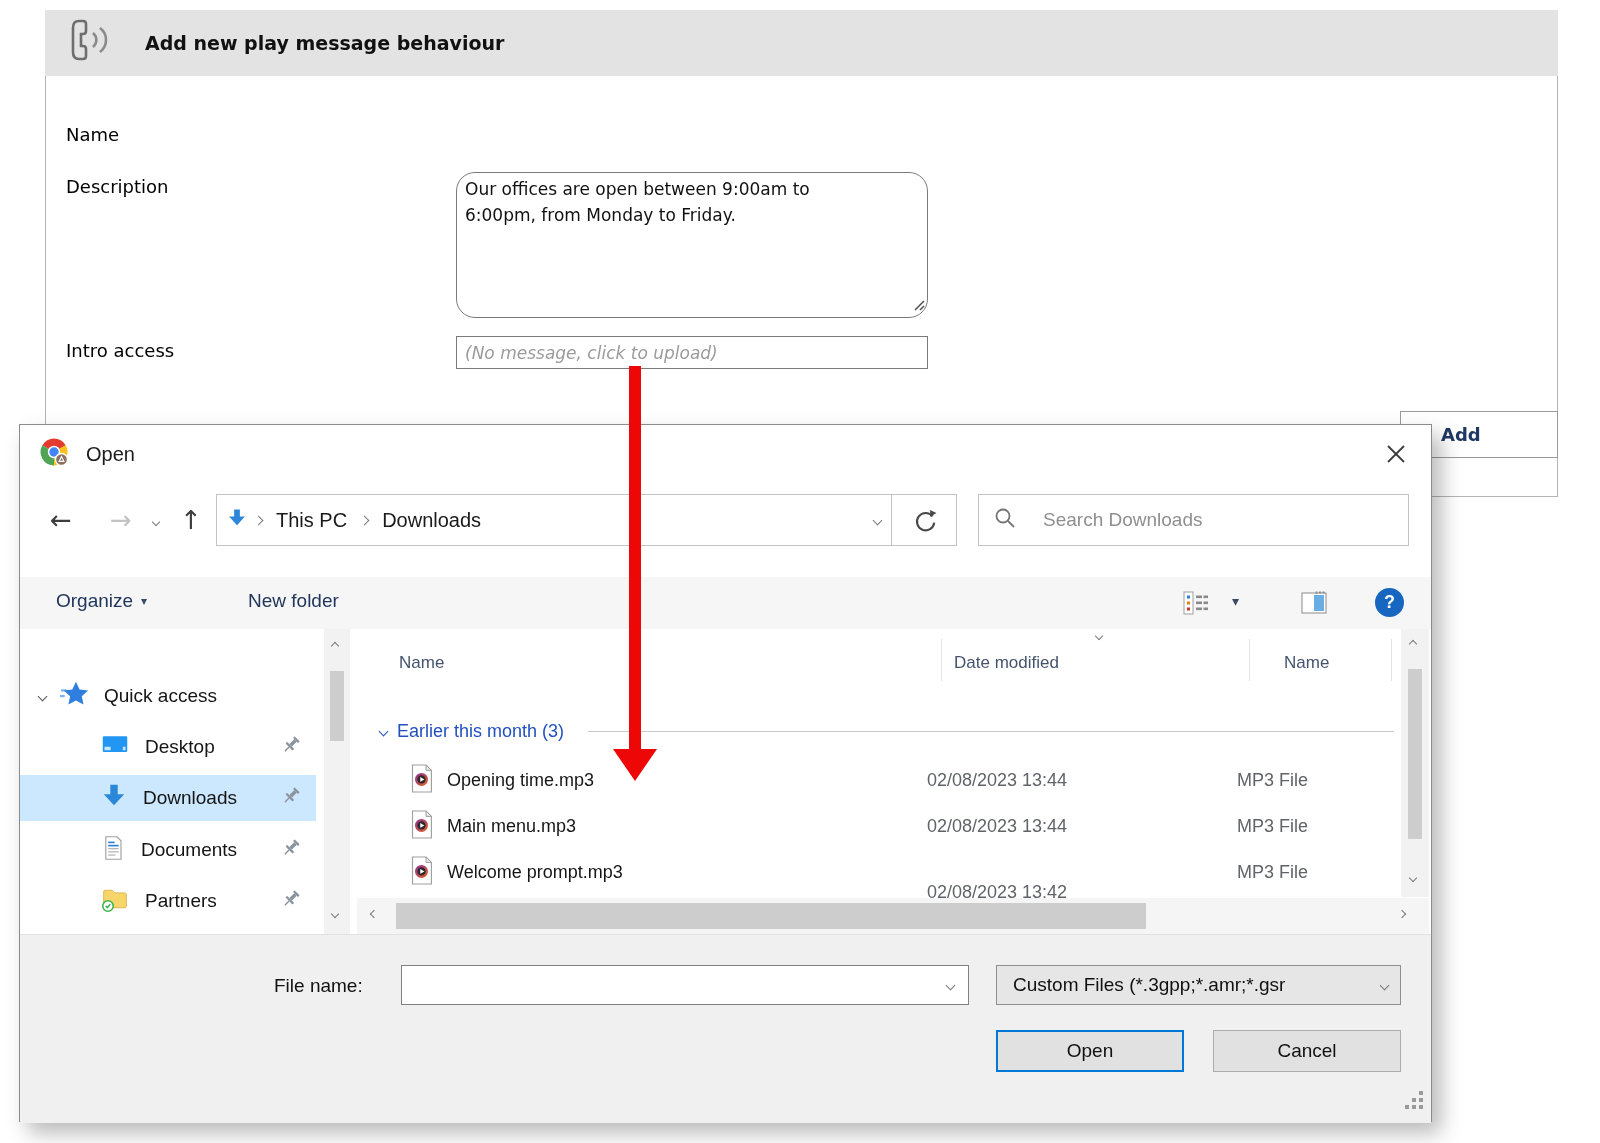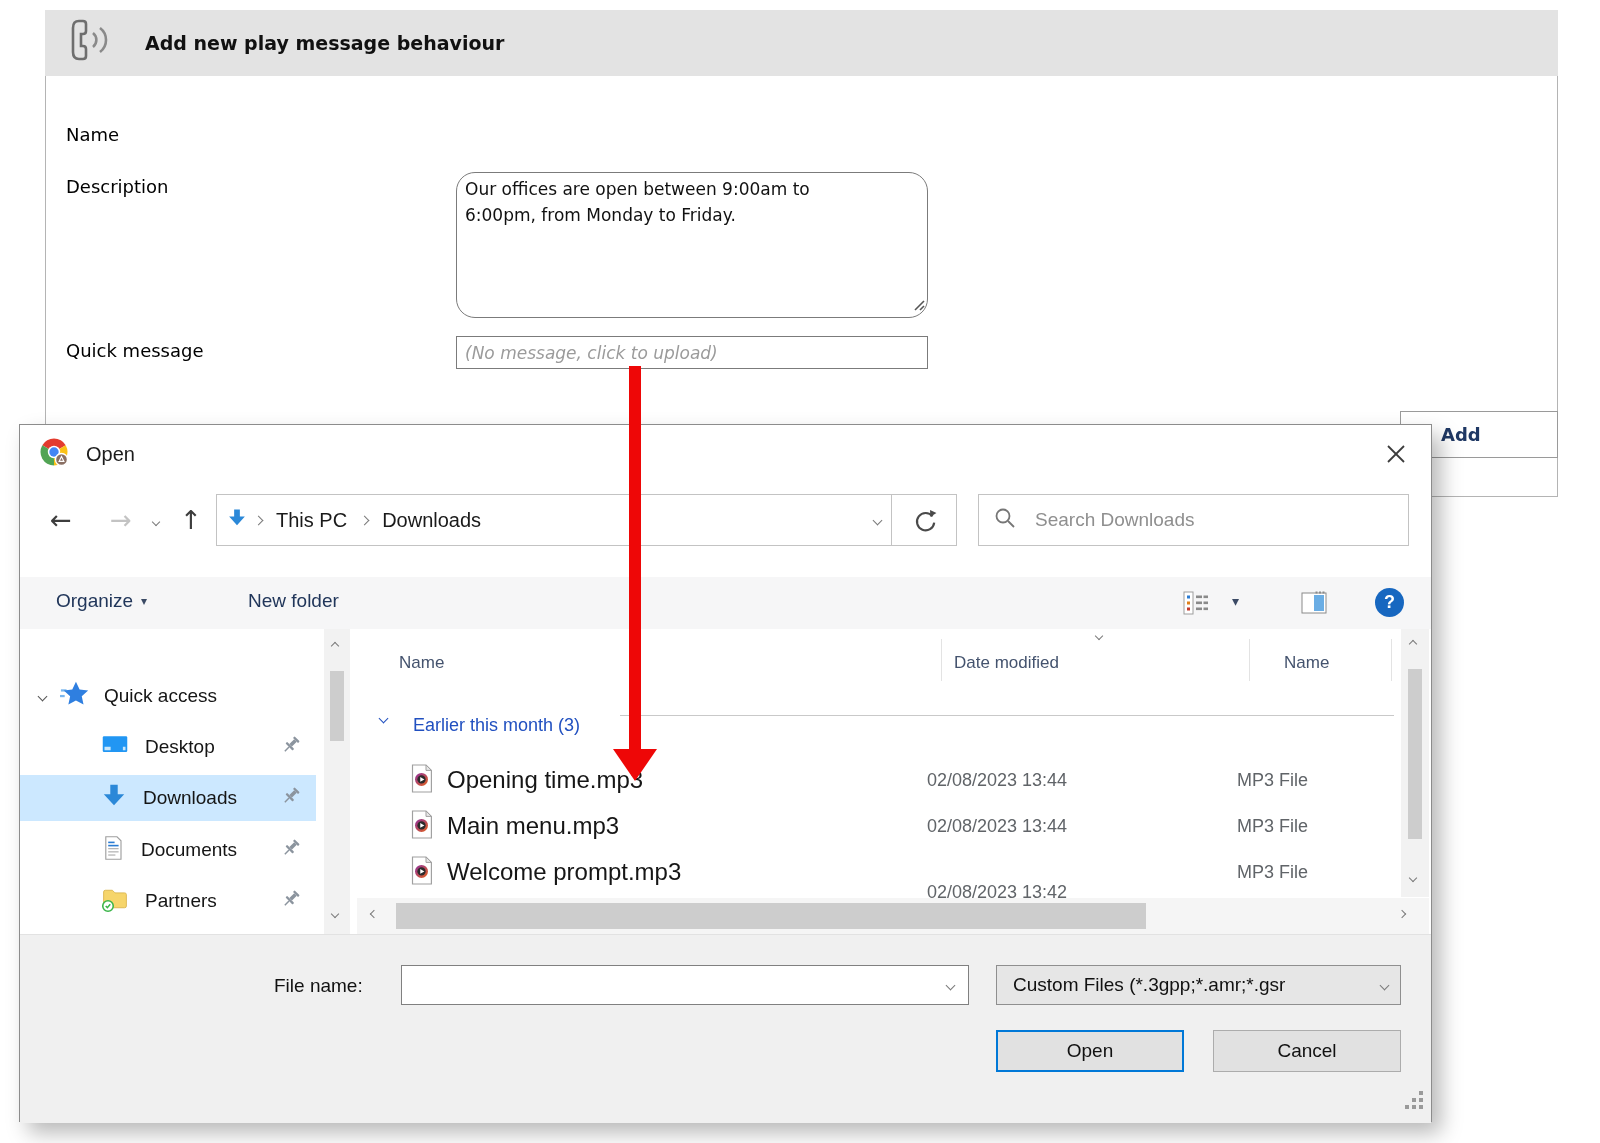--- a/index.html
+++ b/index.html
@@ -49,21 +49,21 @@
   .side-row{height:46px;display:flex;align-items:center;cursor:pointer;}
   .side-label{font-size:19px;color:#151515;}
   .pin{margin-left:auto;margin-right:14px;}
   .sel{background:#cce8ff;}
 
   .col-head{font-size:17px;color:#44536e;cursor:pointer;}
   .vdiv{width:1px;background:#e3e3e3;}
   .group-label{font-size:18px;color:#2150c0;}
   .group-line{height:1px;background:#c9c9c9;flex:1;margin-left:14px;}
   .file-row{display:flex;align-items:center;height:46px;cursor:pointer;}
-  .fname{font-size:24px;color:#161616;}
+  .fname{font-size:18px;color:#161616;}
   .fmeta{font-size:18px;color:#606468;}
 
   .sb-track{background:#f2f2f2;}
   .sb-thumb{background:#cdcdcd;}
 
   
   .chev{display:inline-block;width:8px;height:8px;border-right:2px solid #555;border-bottom:2px solid #555;}
   .chev.down{transform:rotate(45deg);}
   .chev.up{transform:rotate(-135deg);}
   .chev.right{transform:rotate(-45deg);}
@@ -120,21 +120,21 @@
       <textarea class="f-input" style="width: 100%; height: 100%; box-sizing: border-box;">Our offices are open between 9:00am to
 6:00pm, from Monday to Friday.</textarea>
       <span class="ta-grip">
         <svg width="12" height="12" viewBox="0 0 12 12">
           <line x1="2" y1="11" x2="11" y2="2" stroke="#555" stroke-width="1.6"></line>
           <line x1="7" y1="11" x2="11" y2="7" stroke="#555" stroke-width="1.6"></line>
         </svg>
       </span>
     </div>
 
-    <span class="abs f-label form-font" style="left:20px;top:264px;">Quick message</span>
+    <span class="abs f-label form-font" style="left:20px;top:264px;">Intro access</span>
     <input class="abs f-input intro" style="left: 410px; top: 260px; width: 472px; height: 33px;" placeholder="(No message, click to upload)">
   </div>
 
   <div class="abs add-btn">Add</div>
 
   <div class="abs dialog">
 
     <div class="abs titlebar">
       <span>
         <svg width="32" height="32" viewBox="0 0 32 32">
@@ -175,21 +175,21 @@
         <span class="crumb">Downloads</span>
         <span style="margin-left:auto;" class="chev down sm gray"></span>
       </div>
       <div class="abs boxfield" style="left:871px;top:11px;width:66px;height:52px;justify-content:center;">
         <svg width="26" height="26" viewBox="0 0 28 28">
           <path d="M23.2 10.2 A9.3 9.3 0 1 0 25 16.8" fill="none" stroke="#4a4a4a" stroke-width="2.3"></path>
           <polygon points="20.5,3.2 27.4,6.4 20.8,10.6" fill="#4a4a4a"></polygon>
         </svg>
       </div>
 
-      <div class="abs boxfield" style="left:958px;top:11px;width:431px;height:52px;padding:0 14px;gap:16px;">
+      <div class="abs boxfield" style="left:958px;top:11px;width:431px;height:52px;padding:0 14px;gap:24px;">
         <span>
           <svg width="24" height="24" viewBox="0 0 24 24">
             <circle cx="10" cy="10" r="6.5" fill="none" stroke="#767676" stroke-width="1.8"></circle>
             <line x1="15" y1="15" x2="21" y2="21" stroke="#767676" stroke-width="1.8"></line>
           </svg>
         </span>
         <input class="search-input" placeholder="Search Downloads" style="">
       </div>
     </div>
 
@@ -335,21 +335,21 @@
       </div>
 
       <span class="abs col-head" style="left:379px;top:24px;">Name</span>
       <span class="abs chev down sm gray" style="left:1076px;top:4px;"></span>
       <span class="abs col-head" style="left:934px;top:24px;">Date modified</span>
       <span class="abs col-head" style="left:1264px;top:24px;">Name</span>
       <div class="abs vdiv" style="left:921px;top:10px;height:42px;"></div>
       <div class="abs vdiv" style="left:1229px;top:10px;height:42px;"></div>
       <div class="abs vdiv" style="left:1371px;top:10px;height:42px;"></div>
 
-      <div class="abs" style="left:360px;top:86px;width:1014px;height:32px;display:flex;gap:26px;">
+      <div class="abs" style="left:360px;top:86px;width:1014px;height:32px;display:flex;align-items:center;gap:10px;">
         <span class="chev down sm blue"></span>
         <span class="group-label">Earlier this month (3)</span>
         <span class="group-line"></span>
       </div>
 
       <div class="abs file-row" style="left:360px;top:128px;width:1014px;">
         <span style="margin-left:28px;">
           <svg width="27" height="29" viewBox="0 0 30 32">
             <path d="M5 1h15l6 6v24H5z" fill="#fff" stroke="#a0a0a0" stroke-width="1.3"></path>
             <path d="M20 1l6 6h-6z" fill="#e8e8e8" stroke="#a0a0a0" stroke-width="1.1"></path>

